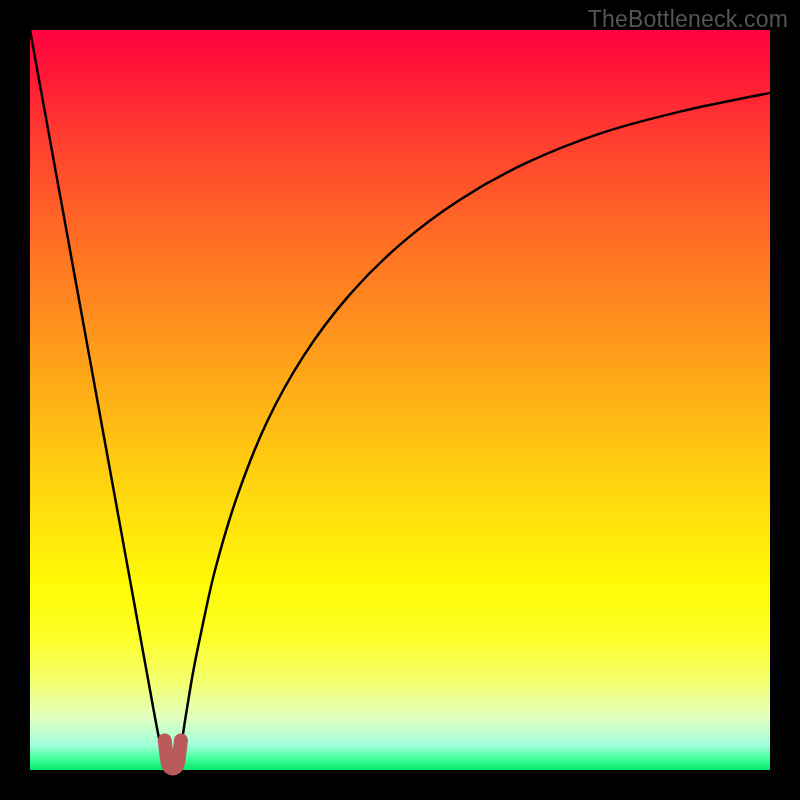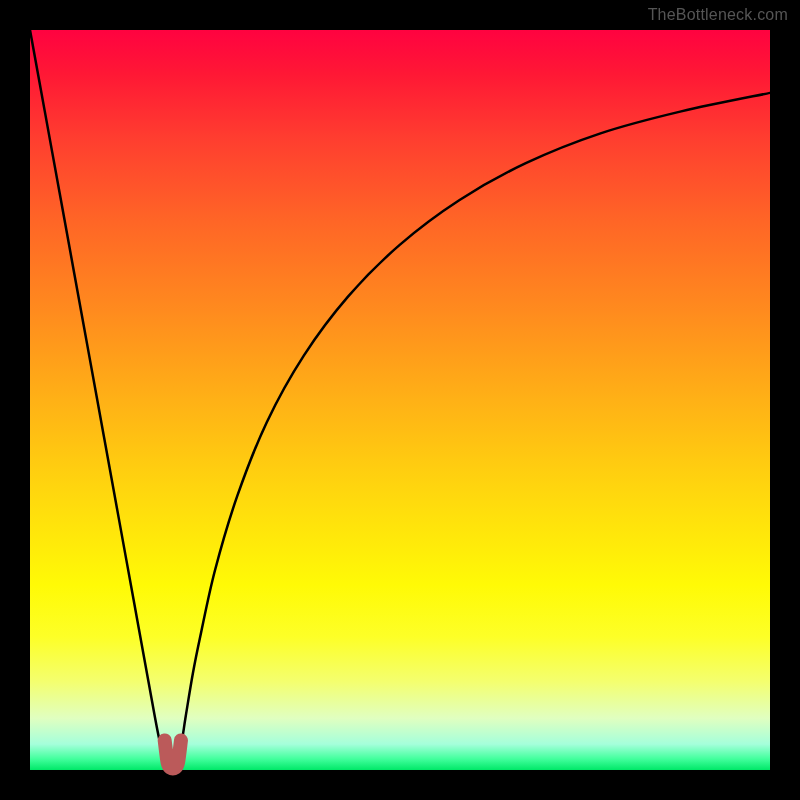--- a/index.html
+++ b/index.html
@@ -40,21 +40,21 @@
       #42ff9d 98.5%,
       #00e868 100%
     );
   }
   .watermark {
     position: absolute;
     top: 6px;
     right: 12px;
     color: #555;
     font-family: Arial, Helvetica, sans-serif;
-    font-size: 16px;
+    font-size: 23px;
     letter-spacing: 0.2px;
     user-select: none;
   }
   svg.curves {
     position: absolute;
     top: 0;
     left: 0;
   }
 </style>
 </head>

